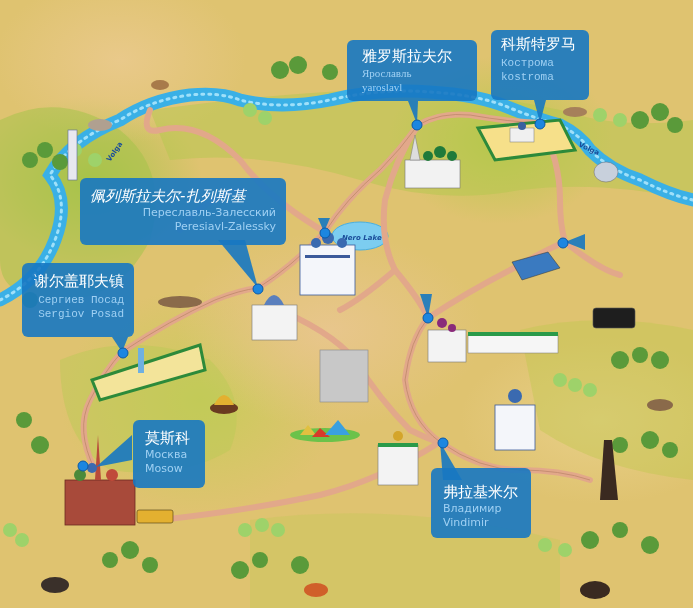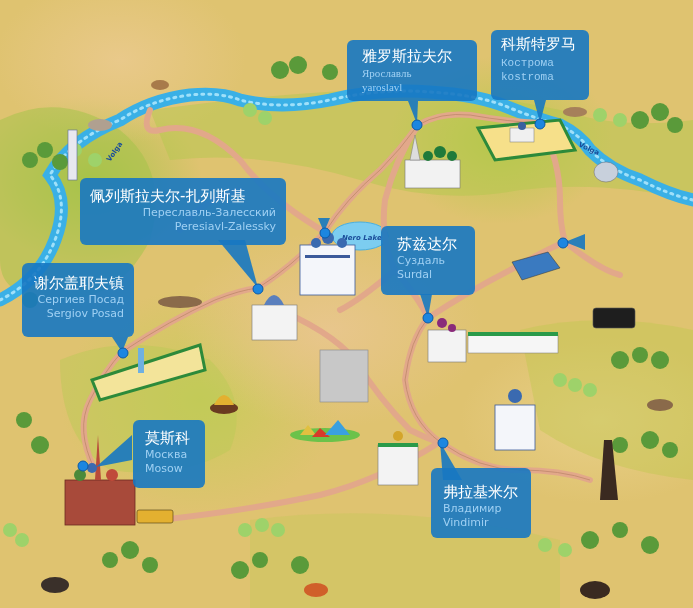--- a/index.html
+++ b/index.html
@@ -234,36 +234,31 @@
   <div class="callout" style="left:491px;top:30px;width:98px;height:70px;padding-left:10px;padding-top:6px;font-family:Liberation Mono, monospace;">
     <div class="zh">科斯特罗马</div>
     <div class="ru">Кострома</div>
     <div class="en">kostroma</div>
   </div>
   <div class="dot" style="left:540px;top:124px;"></div>
 
   <div class="dot" style="left:325px;top:233px;"></div>
 
   <div class="callout right" style="left:80px;top:178px;width:206px;height:67px;padding-right:10px;padding-top:8px;">
-    <div class="zh" style="text-align:left;padding-left:0;">佩列斯拉夫尔-扎列斯基</div>
+    <div class="zh" style="text-align:left;padding-left:0;font-style:italic;">佩列斯拉夫尔-扎列斯基</div>
     <div class="ru">Переславль-Залесский</div>
     <div class="en">Peresiavl-Zalessky</div>
   </div>
   <div class="dot" style="left:258px;top:289px;"></div>
 
-  <div class="callout" style="left:381px;top:226px;width:94px;height:69px;padding-left:16px;padding-top:8px;">
-    <div class="zh">苏兹达尔</div>
-    <div class="ru">Суздаль</div>
-    <div class="en">Surdal</div>
-  </div>
   <div class="dot" style="left:428px;top:318px;"></div>
 
   <div class="dot" style="left:563px;top:243px;"></div>
 
-  <div class="callout right" style="left:22px;top:263px;width:112px;height:74px;padding-right:10px;padding-top:10px;">
+  <div class="callout right" style="left:22px;top:263px;width:112px;height:74px;padding-right:10px;padding-top:10px;font-family:Liberation Mono, monospace;">
     <div class="zh">谢尔盖耶夫镇</div>
     <div class="ru">Сергиев Посад</div>
     <div class="en">Sergiov Posad</div>
   </div>
   <div class="dot" style="left:123px;top:353px;"></div>
 
   <div class="callout" style="left:133px;top:420px;width:72px;height:68px;padding-left:12px;padding-top:8px;">
     <div class="zh">莫斯科</div>
     <div class="ru">Москва</div>
     <div class="en">Mosow</div>

